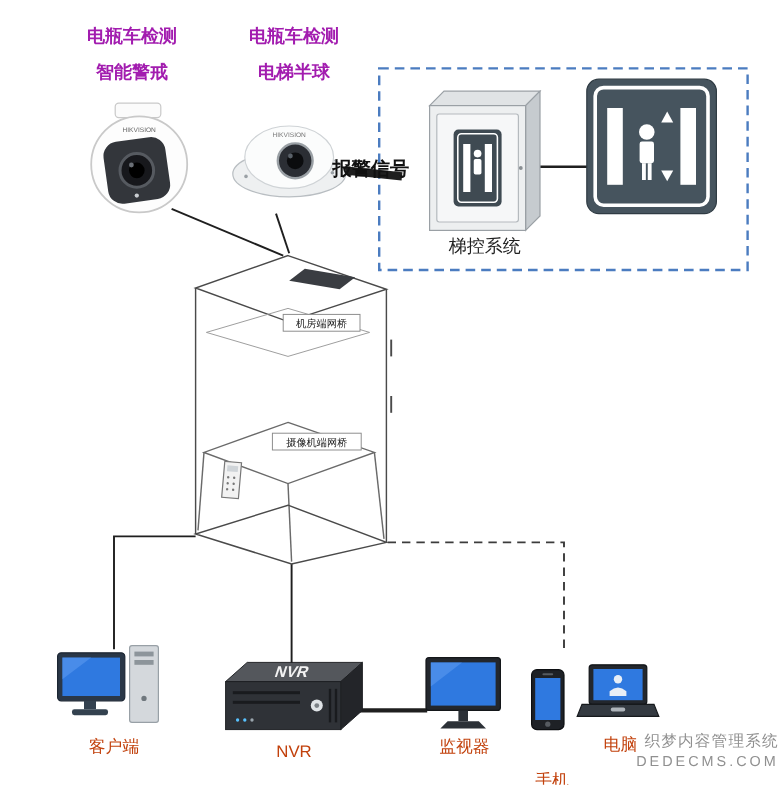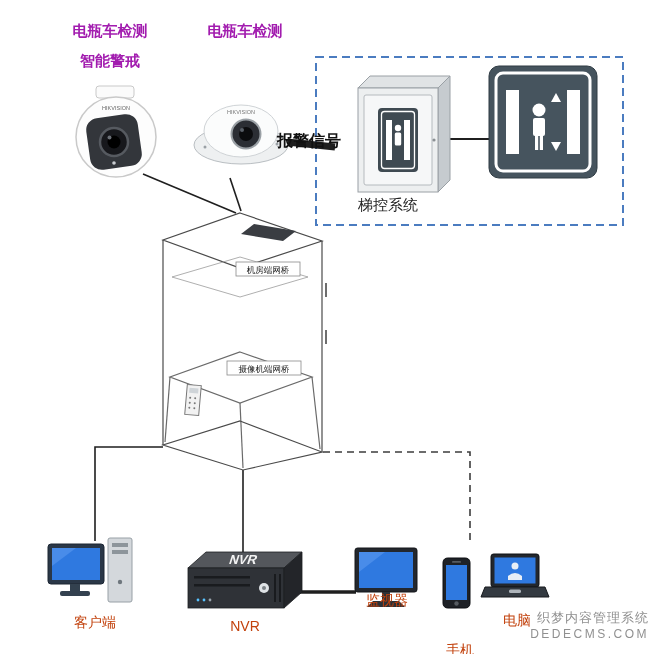--- a/index.html
+++ b/index.html
@@ -5,21 +5,21 @@
   html,body { margin:0; padding:0; }
   body {
     width:652px; height:654px; position:relative; background:#ffffff;
     font-family:"Liberation Sans", sans-serif; overflow:hidden;
   }
   svg { position:absolute; left:0; top:0; }
   svg text { font-family:"Liberation Sans", sans-serif; }
   .label { position:absolute; color:#a21caf; }
   .cam-label { width:110px; text-align:center; font-size:15px; font-weight:600; line-height:30px; }
   .alarm { font-size:16px; font-weight:700; color:#111; }
-  .sys-label { width:92px; font-size:15px; color:#222; }
+  .sys-label { width:92px; text-align:center; font-size:15px; color:#222; }
   .dev-label { width:70px; text-align:center; font-size:14px; color:#c2410c; }
   .watermark { position:absolute; right:3px; top:609px; text-align:right; color:#909090; font-weight:400; }
   .watermark .l1 { font-size:13px; letter-spacing:1px; }
   .watermark .l2 { font-size:12px; letter-spacing:2.5px; }
 </style>
 </head>
 <body>
 
 <svg width="652" height="654" viewBox="0 0 652 654">
 
@@ -177,31 +177,32 @@
   </g>
 </svg>
 
 <div class="label cam-label" style="left:55px; top:16px;">
   <div>电瓶车检测</div>
   <div>智能警戒</div>
 </div>
 
 <div class="label cam-label" style="left:190px; top:16px;">
   <div>电瓶车检测</div>
+  <div>电梯半球</div>
 </div>
 
 <div class="label alarm" style="left:277px; top:84px;margin-top:47px;">报警信号</div>
 
 <div class="label sys-label" style="left:358px; top:196px;">梯控系统</div>
 
 <div class="label dev-label" style="left:60px; top:614px;">客户端</div>
 
 <div class="label dev-label" style="left:210px; top:618px;">NVR</div>
 
-<div class="label dev-label" style="left:352px; top:592px;">监视器</div>
+<div class="label dev-label" style="left:352px; top:614px;">监视器</div>
 
 <div class="label dev-label" style="left:425px; top:642px;">手机</div>
 
 <div class="label dev-label" style="left:482px; top:612px;font-family:Liberation Serif, serif;">电脑</div>
 
 <div class="watermark">
   <div class="l1">织梦内容管理系统</div>
   <div class="l2">DEDECMS.COM</div>
 </div>
 

